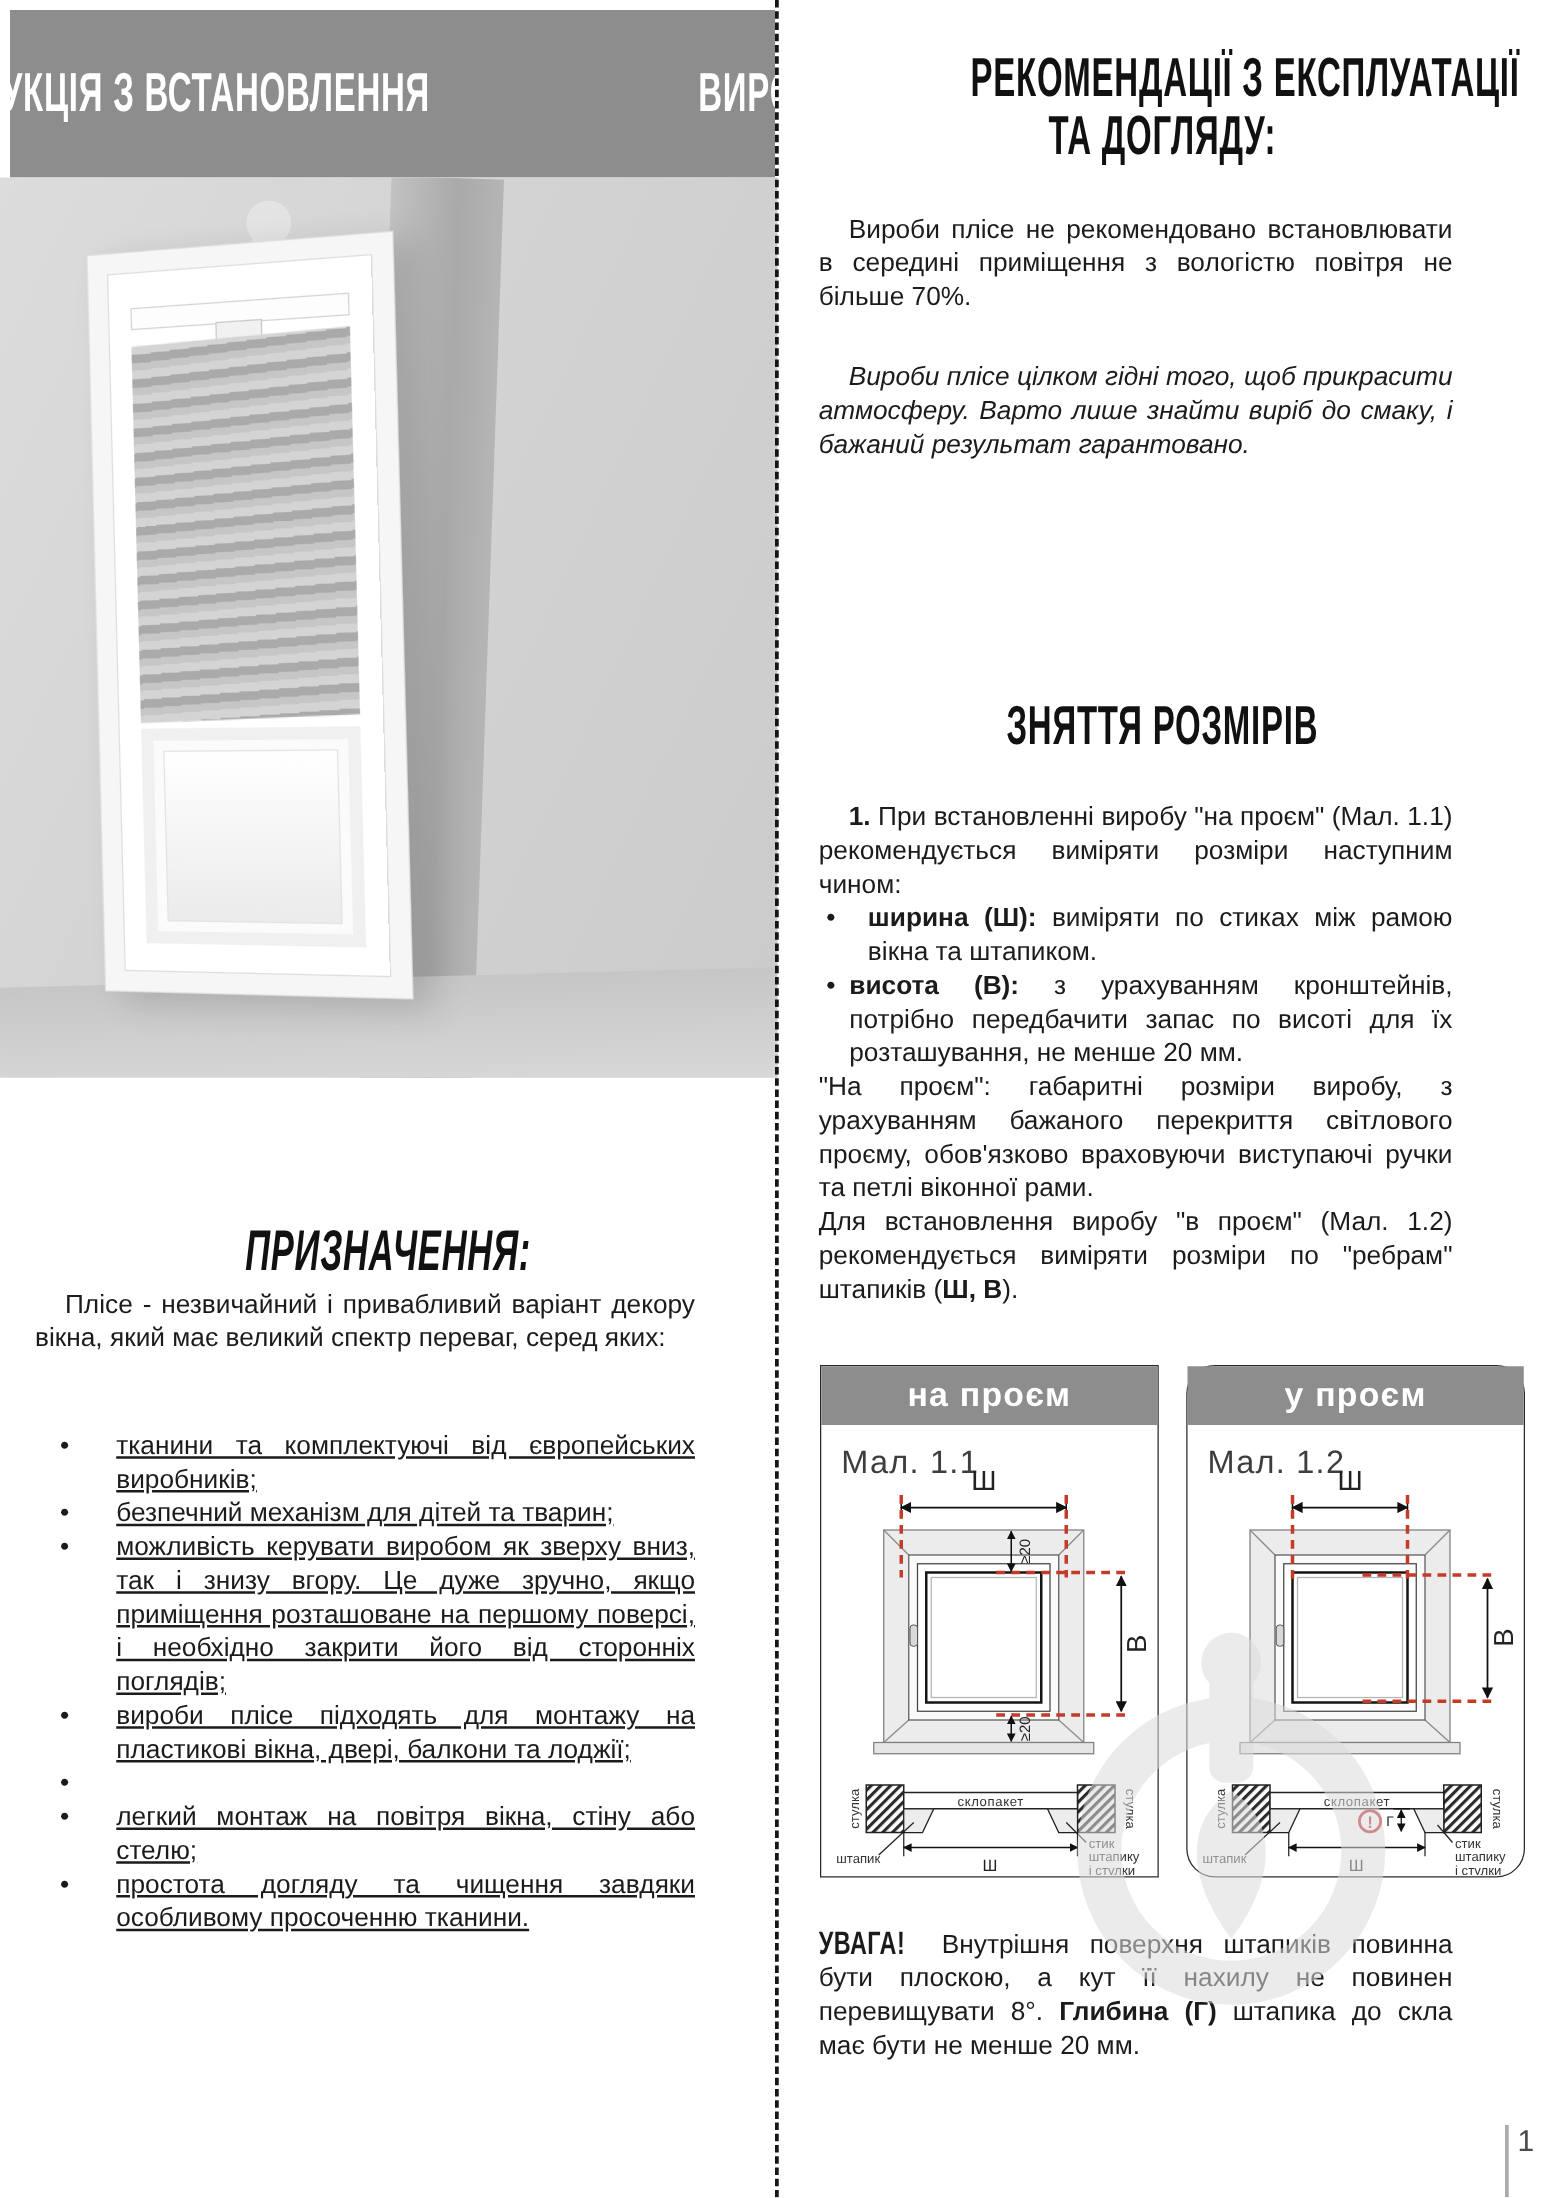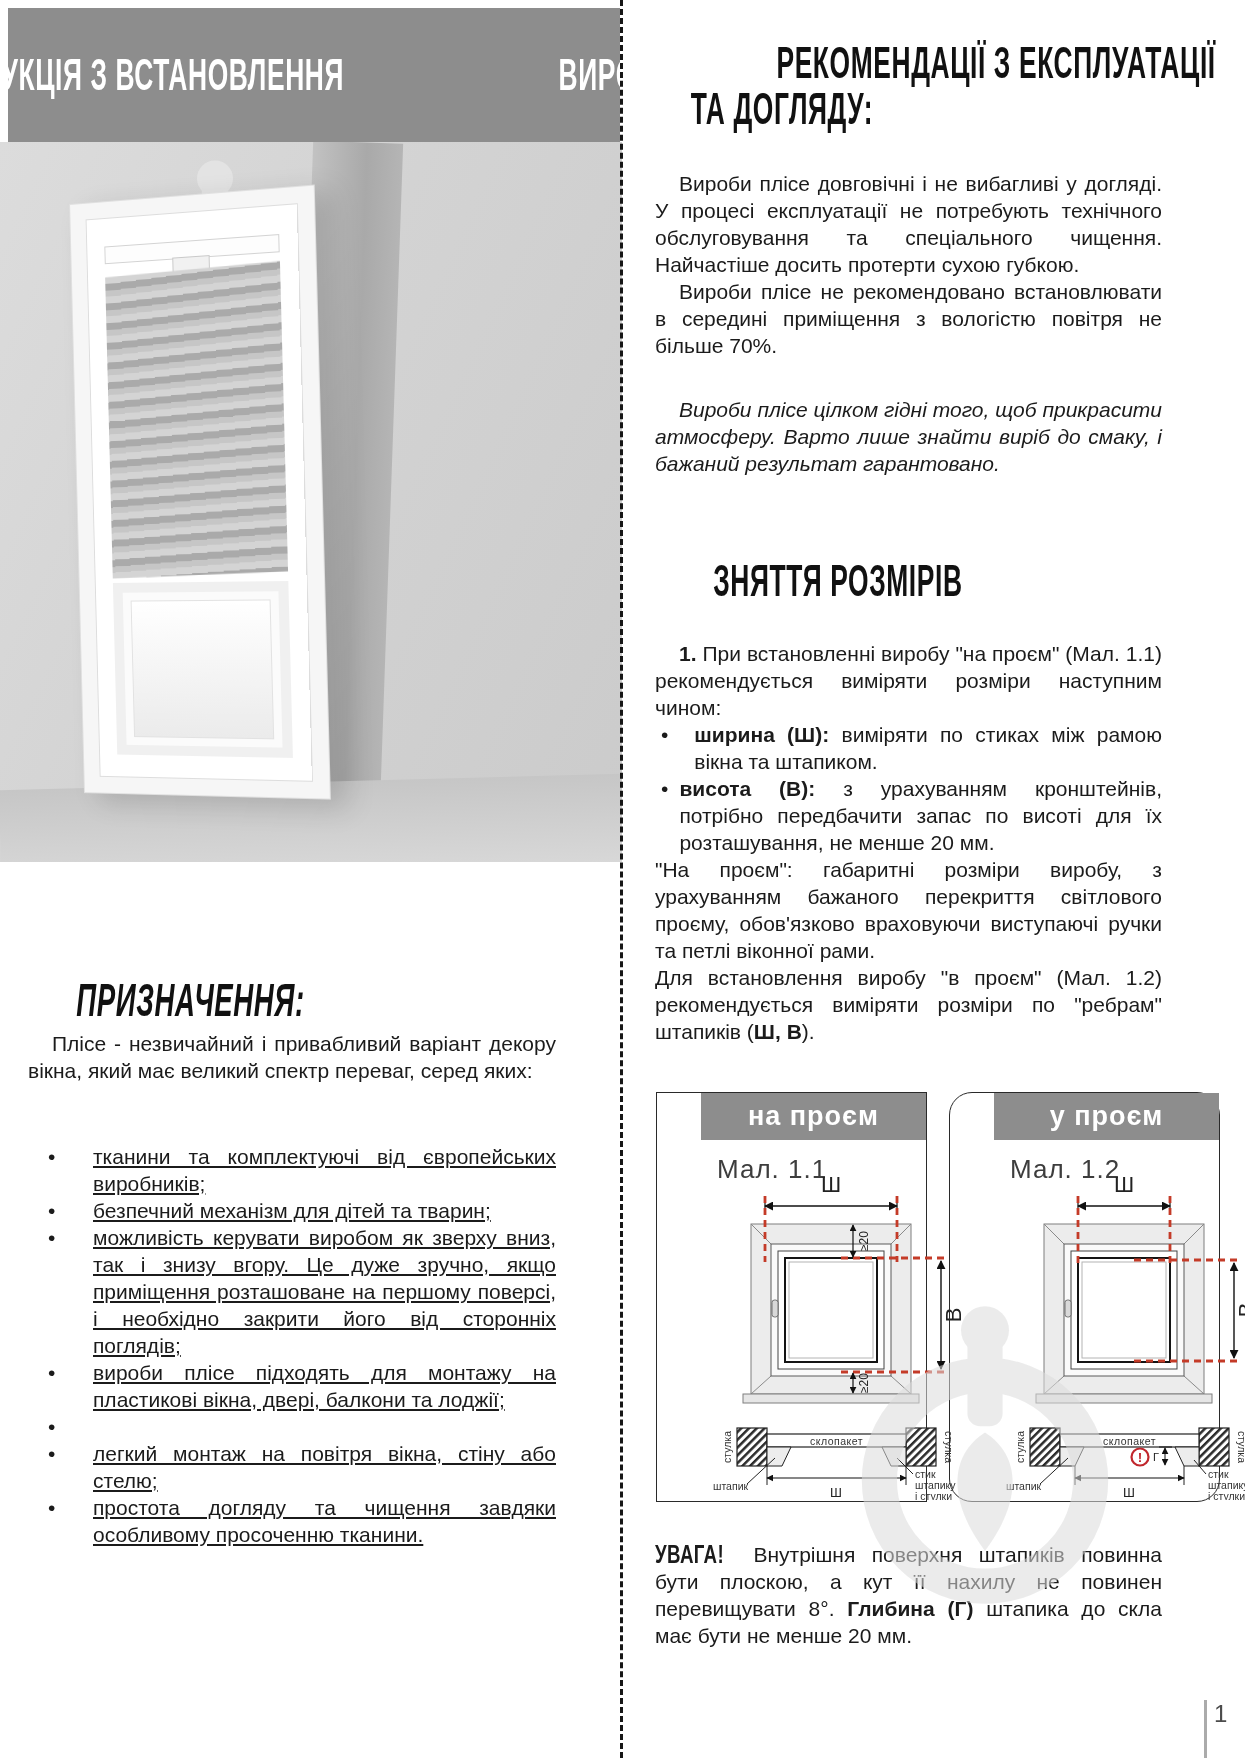--- a/index.html
+++ b/index.html
@@ -5,21 +5,21 @@
   html,body{margin:0;padding:0;background:#ffffff;}
   .page{position:relative;width:1245px;height:1758px;background:#fff;overflow:hidden;
         font-family:"Liberation Sans","DejaVu Sans",sans-serif;color:#1b1b1b;}
   
   .body-txt{font-size:21px;line-height:27px;text-align:justify;}
   .ind{text-indent:24px;}
   p{margin:0;}
   .it{font-style:italic;}
   b{font-weight:bold;}
   
-  .h-wrap{position:absolute;text-align:left;}
+  .h-wrap{position:absolute;text-align:center;}
   .h-cond{display:inline-block;font-weight:800;white-space:nowrap;transform:scaleX(0.60);letter-spacing:1px;}
   
   .lc-header{position:absolute;left:8px;top:8px;width:612px;height:134px;background:#8d8d8d;
              display:flex;flex-direction:row;justify-content:center;align-items:center;}
   .lc-header .h-cond{color:#fff;font-size:44px;line-height:48px;}
   .photo{position:absolute;left:0;top:142px;width:622px;height:720px;overflow:hidden;
          background:linear-gradient(115deg,#dcdcdc 0%,#d3d3d3 45%,#cbcbcb 100%);}
   .wall-band{position:absolute;left:300px;top:0;width:90px;height:105%;
              background:linear-gradient(90deg,#c2c2c2,#a9a9a9 60%,#b5b5b5);transform:rotate(2deg);}
   .floor{position:absolute;left:0;bottom:-10px;width:100%;height:90px;
@@ -48,21 +48,21 @@
   .rc-title{left:630px;top:40px;width:600px;}
   .rc-title .h-cond{font-size:44px;line-height:46px;color:#111;}
   .care-text{position:absolute;left:655px;top:170px;width:507px;}
   .care-text .p3{margin-top:37px;}
   .meas-title{left:630px;top:556px;width:600px;}
   .meas-title .h-cond{font-size:44px;color:#111;}
   .meas-flow{position:absolute;left:655px;top:640px;width:507px;}
   .brow-r{display:flex;}
   .brow-r .dot{width:50px;padding-left:6px;box-sizing:border-box;font-size:21px;line-height:27px;}
   
-  .dbox{position:absolute;top:1092px;width:271px;height:410px;border:1.5px solid #2a2a2a;background:transparent;box-sizing:border-box;padding-left:44px;}
+  .dbox{position:absolute;top:1092px;width:271px;height:410px;border:1.5px solid #2a2a2a;background:transparent;box-sizing:border-box;}
   .dbox1{left:656px;} .dbox2{left:949px;border-radius:23px;}
   .dhead{height:47px;background:#8d8d8d;color:#fff;font-weight:bold;font-size:27px;letter-spacing:1px;
          display:flex;align-items:center;justify-content:center;}
   .dsvg{display:block;}
   
   .attention{position:absolute;left:655px;top:1540px;width:507px;}
   .attn-label{display:inline-block;font-weight:800;font-size:26px;transform:scaleX(0.72) translateY(1px);
               transform-origin:left bottom;letter-spacing:0.5px;margin-right:-14px;}
   
   .wm{position:absolute;pointer-events:none;}
@@ -159,21 +159,20 @@
   </div>
 
   <div class="sep"></div>
 
   <div class="h-wrap rc-title">
     <span class="h-cond">РЕКОМЕНДАЦІЇ З ЕКСПЛУАТАЦІЇ</span><br>
     <span class="h-cond">ТА ДОГЛЯДУ:</span>
   </div>
 
   <div class="care-text body-txt">
-    <p class="ind">Вироби плісе довговічні і не вибагливі у догляді. У процесі експлуатації не потребують технічного обслуговування та спеціального чищення. Найчастіше досить протерти сухою губкою.</p>
     <p class="ind">Вироби плісе не рекомендовано встановлювати в середині приміщення з вологістю повітря не більше 70%.</p>
     <p class="ind it p3">Вироби плісе цілком гідні того, щоб прикрасити атмосферу. Варто лише знайти виріб до смаку, і бажаний результат гарантовано.</p>
   </div>
 
   <div class="h-wrap meas-title">
     <span class="h-cond">ЗНЯТТЯ РОЗМІРІВ</span>
   </div>
 
   <div class="meas-flow body-txt">
     <p class="ind"><b>1.</b><span> При встановленні виробу "на проєм" (Мал. 1.1) рекомендується виміряти розміри наступним чином:</span></p>

